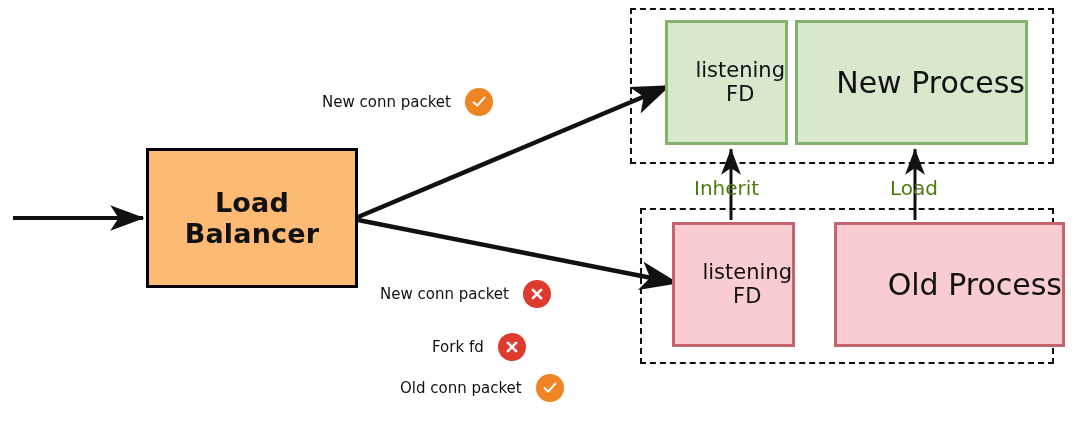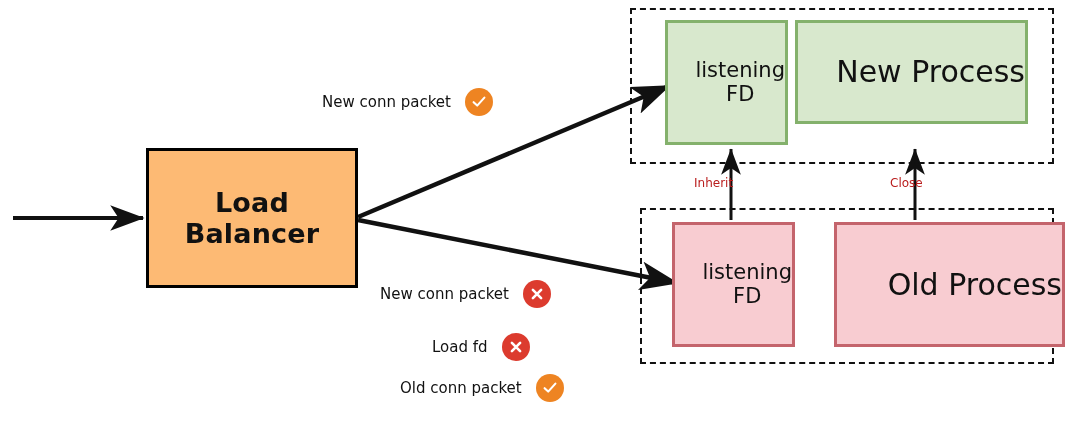--- a/index.html
+++ b/index.html
@@ -29,26 +29,26 @@
   }
   #group-new{left:630px;top:8px;width:424px;height:156px;}
   #group-old{left:640px;top:208px;width:414px;height:156px;}
 
   
   .box{position:absolute;box-sizing:border-box;display:flex;align-items:center;justify-content:flex-end;text-align:center;line-height:1.12;}
   .box.green{background:#d8e8cd;border:3px solid #84b16c;}
   .box.pink{background:#f8ccd1;border:3px solid #c4646c;}
 
   #new-listening-fd{left:665px;top:20px;width:123px;height:125px;font-size:21px;color:#111;}
-  #new-process{left:795px;top:20px;width:233px;height:104px;font-size:30px;color:#111;}
+  #new-process{left:795px;top:20px;width:233px;height:125px;font-size:30px;color:#111;}
   #old-listening-fd{left:672px;top:222px;width:123px;height:125px;font-size:21px;color:#111;}
   #old-process{left:802px;top:222px;width:231px;height:125px;font-size:30px;color:#111;margin-left:32px;}
 
   
-  .conn-label{position:absolute;font-size:12px;color:#b91c1c;white-space:nowrap;}
+  .conn-label{position:absolute;font-size:20px;color:#4d7c0f;white-space:nowrap;}
   #label-inherit{left:694px;top:176px;}
   #label-fork{left:890px;top:176px;}
 
   
   .annot{position:absolute;display:flex;align-items:center;white-space:nowrap;}
   .annot .txt{font-size:15px;color:#111;}
   .badge{
     width:28px;height:28px;border-radius:50%;
     display:inline-flex;align-items:center;justify-content:center;
     margin-left:14px;flex:0 0 auto;position:relative;
@@ -105,42 +105,42 @@
 
   <div class="box pink" id="old-listening-fd">
     <div>
       <span>listening</span><br>
       <span>FD</span>
     </div>
   </div>
   <div class="box pink" id="old-process">Old Process</div>
 
   <div class="conn-label" id="label-inherit">Inherit</div>
-  <div class="conn-label" id="label-fork">Close</div>
+  <div class="conn-label" id="label-fork">Load</div>
 
   <div class="annot" id="annot-top">
     <span class="txt">New conn packet</span>
     <span class="badge ok">
       <svg width="18" height="18" viewBox="0 0 18 18" aria-hidden="true">
         <path d="M3.6 9.2 L7.2 12.6 L14.4 4.6" fill="none" stroke="#ffffff" stroke-width="2.1" stroke-linecap="round" stroke-linejoin="round"></path>
       </svg>
     </span>
   </div>
 
   <div class="annot" id="annot-new-old">
     <span class="txt">New conn packet</span>
     <span class="badge no">
       <svg width="18" height="18" viewBox="0 0 18 18" aria-hidden="true">
         <path d="M4.9 4.9 L13.1 13.1 M13.1 4.9 L4.9 13.1" fill="none" stroke="#ffffff" stroke-width="2.6" stroke-linecap="round"></path>
       </svg>
     </span>
   </div>
 
   <div class="annot" id="annot-close-fd">
-    <span class="txt">Load fd</span>
+    <span class="txt">Fork fd</span>
     <span class="badge no">
       <svg width="18" height="18" viewBox="0 0 18 18" aria-hidden="true">
         <path d="M4.9 4.9 L13.1 13.1 M13.1 4.9 L4.9 13.1" fill="none" stroke="#ffffff" stroke-width="2.6" stroke-linecap="round"></path>
       </svg>
     </span>
   </div>
 
   <div class="annot" id="annot-old-conn">
     <span class="txt">Old conn packet</span>
     <span class="badge ok">

